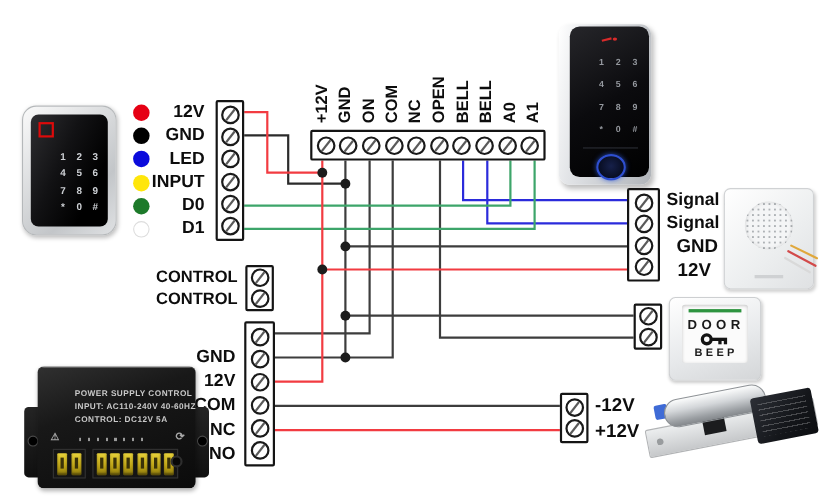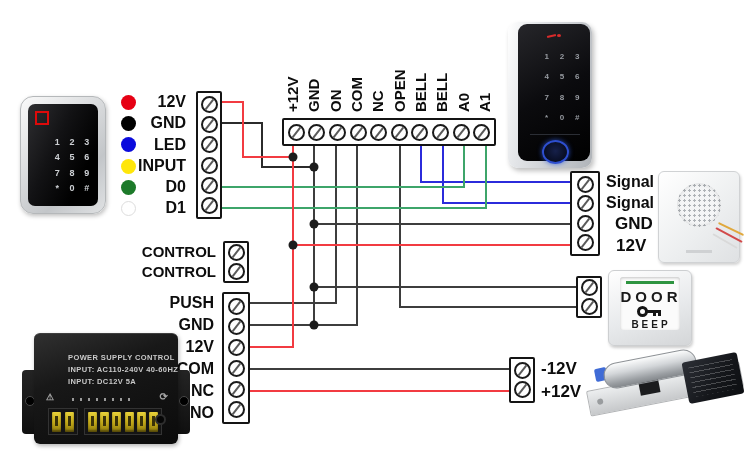--- a/index.html
+++ b/index.html
@@ -69,21 +69,21 @@
   .bell-wire.w2{left:55px;top:62px;width:30px;background:#d24a4a;transform:rotate(28deg);}
   .bell-wire.w3{left:52px;top:68px;width:28px;background:#d9d9d9;transform:rotate(30deg);}
   
   .exit{left:608px;top:270px;width:82px;height:74px;border-radius:6px;
        background:linear-gradient(160deg,#ffffff 0%,#e8eaec 55%,#d4d6d8 100%);
        border:1px solid #cdcfd1;box-shadow:1px 2px 3px rgba(0,0,0,.2);}
   .exit-panel{position:absolute;left:11px;right:11px;top:6px;bottom:15px;background:#fbfbfb;
        border-radius:3px;box-shadow:inset 0 1px 3px rgba(0,0,0,.22);
        display:flex;flex-direction:column;align-items:center;}
   .exit-line{width:48px;height:3px;background:#2e9440;margin-top:4px;}
-  .exit-door{font-size:15px;font-weight:bold;letter-spacing:4px;color:#1a1a1a;margin:4px 0 1px 2px;}
+  .exit-door{font-size:12px;font-weight:bold;letter-spacing:4px;color:#1a1a1a;margin:4px 0 1px 2px;}
   .exit-exit{font-size:10px;font-weight:bold;letter-spacing:3px;color:#1a1a1a;margin-top:2px;margin-left:2px;}
   .key-ico{position:relative;width:26px;height:11px;}
   .key-ico .ring{position:absolute;left:0;top:0;width:11px;height:11px;border:3px solid #141414;
        border-radius:50%;box-sizing:border-box;}
   .key-ico .shaft{position:absolute;left:10px;top:4px;width:14px;height:3px;background:#141414;}
   .key-ico .t1{position:absolute;left:16px;top:7px;width:3px;height:3px;background:#141414;}
   .key-ico .t2{position:absolute;left:21px;top:7px;width:3px;height:3px;background:#141414;}
   
   .lock{left:585px;top:348px;width:162px;height:88px;}
   .lock-plate{position:absolute;left:2px;top:28px;width:156px;height:26px;border-radius:2px;
@@ -280,21 +280,20 @@
   <div class="lbl r" style="left:130px;top:263px;width:86px;font-size:15px;">CONTROL</div>
 
   <div class="block v" style="left:222px;top:292px;width:28px;height:132px;">
       <span class="screw"></span>
       <span class="screw"></span>
       <span class="screw"></span>
       <span class="screw"></span>
       <span class="screw"></span>
       <span class="screw"></span>
     </div>
-  <div class="lbl r" style="left:120px;top:294px;width:94px;font-size:16px;">PUSH</div>
   <div class="lbl r" style="left:120px;top:316px;width:94px;font-size:16px;">GND</div>
   <div class="lbl r" style="left:120px;top:338px;width:94px;font-size:16px;">12V</div>
   <div class="lbl r" style="left:120px;top:360px;width:94px;font-size:16px;">COM</div>
   <div class="lbl r" style="left:120px;top:382px;width:94px;font-size:16px;">NC</div>
   <div class="lbl r" style="left:120px;top:404px;width:94px;font-size:16px;">NO</div>
 
   <div class="block v" style="left:576px;top:276px;width:26px;height:42px;">
       <span class="screw"></span>
       <span class="screw"></span>
     </div>
@@ -333,21 +332,21 @@
     <div class="psu-ear l">
         <i></i>
       </div>
     <div class="psu-ear r">
         <i></i>
       </div>
     <div class="psu-body">
       <div class="psu-text">
         <div>POWER SUPPLY CONTROL</div>
         <div>INPUT: AC110-240V 40-60HZ</div>
-        <div>INPUT: DC12V 5A</div>
+        <div>CONTROL: DC12V 5A</div>
       </div>
       <div class="psu-warn">⚠</div>
       <div class="psu-ticks"></div>
       <div class="psu-cyc">⟳</div>
       <div class="psu-term t2">
           <b></b>
           <b></b>
         </div>
       <div class="psu-term t6">
           <b></b>

